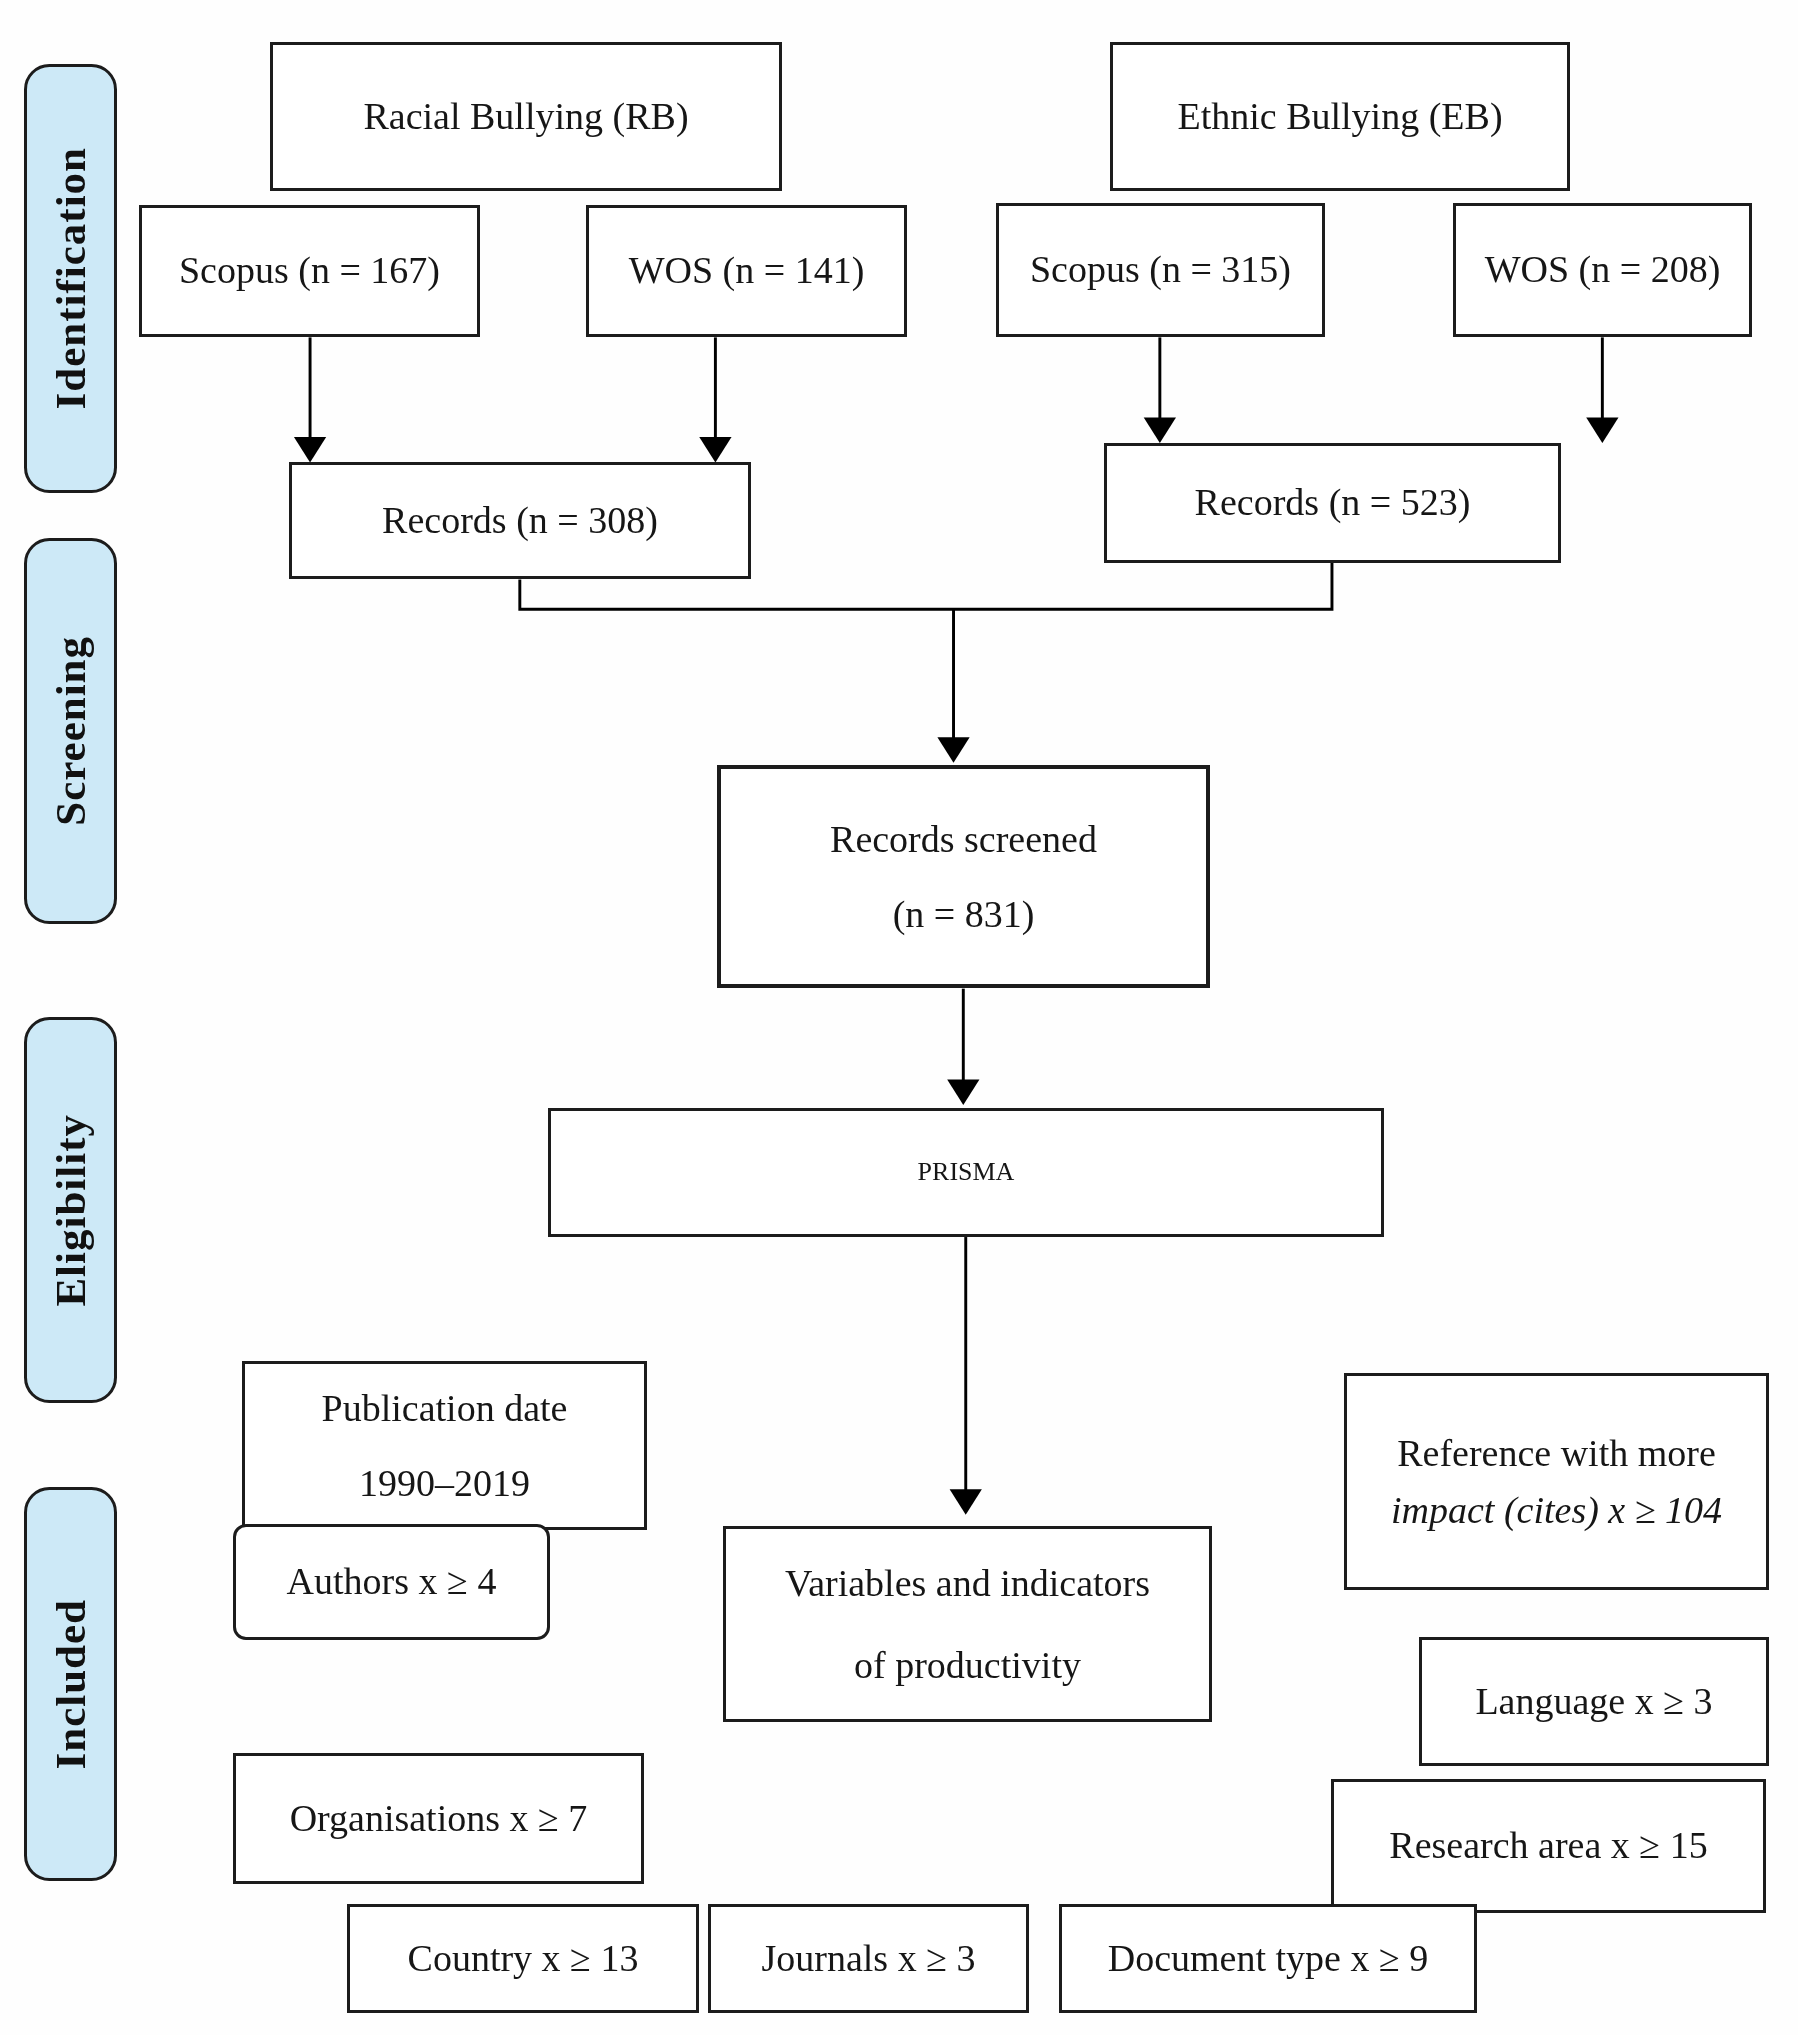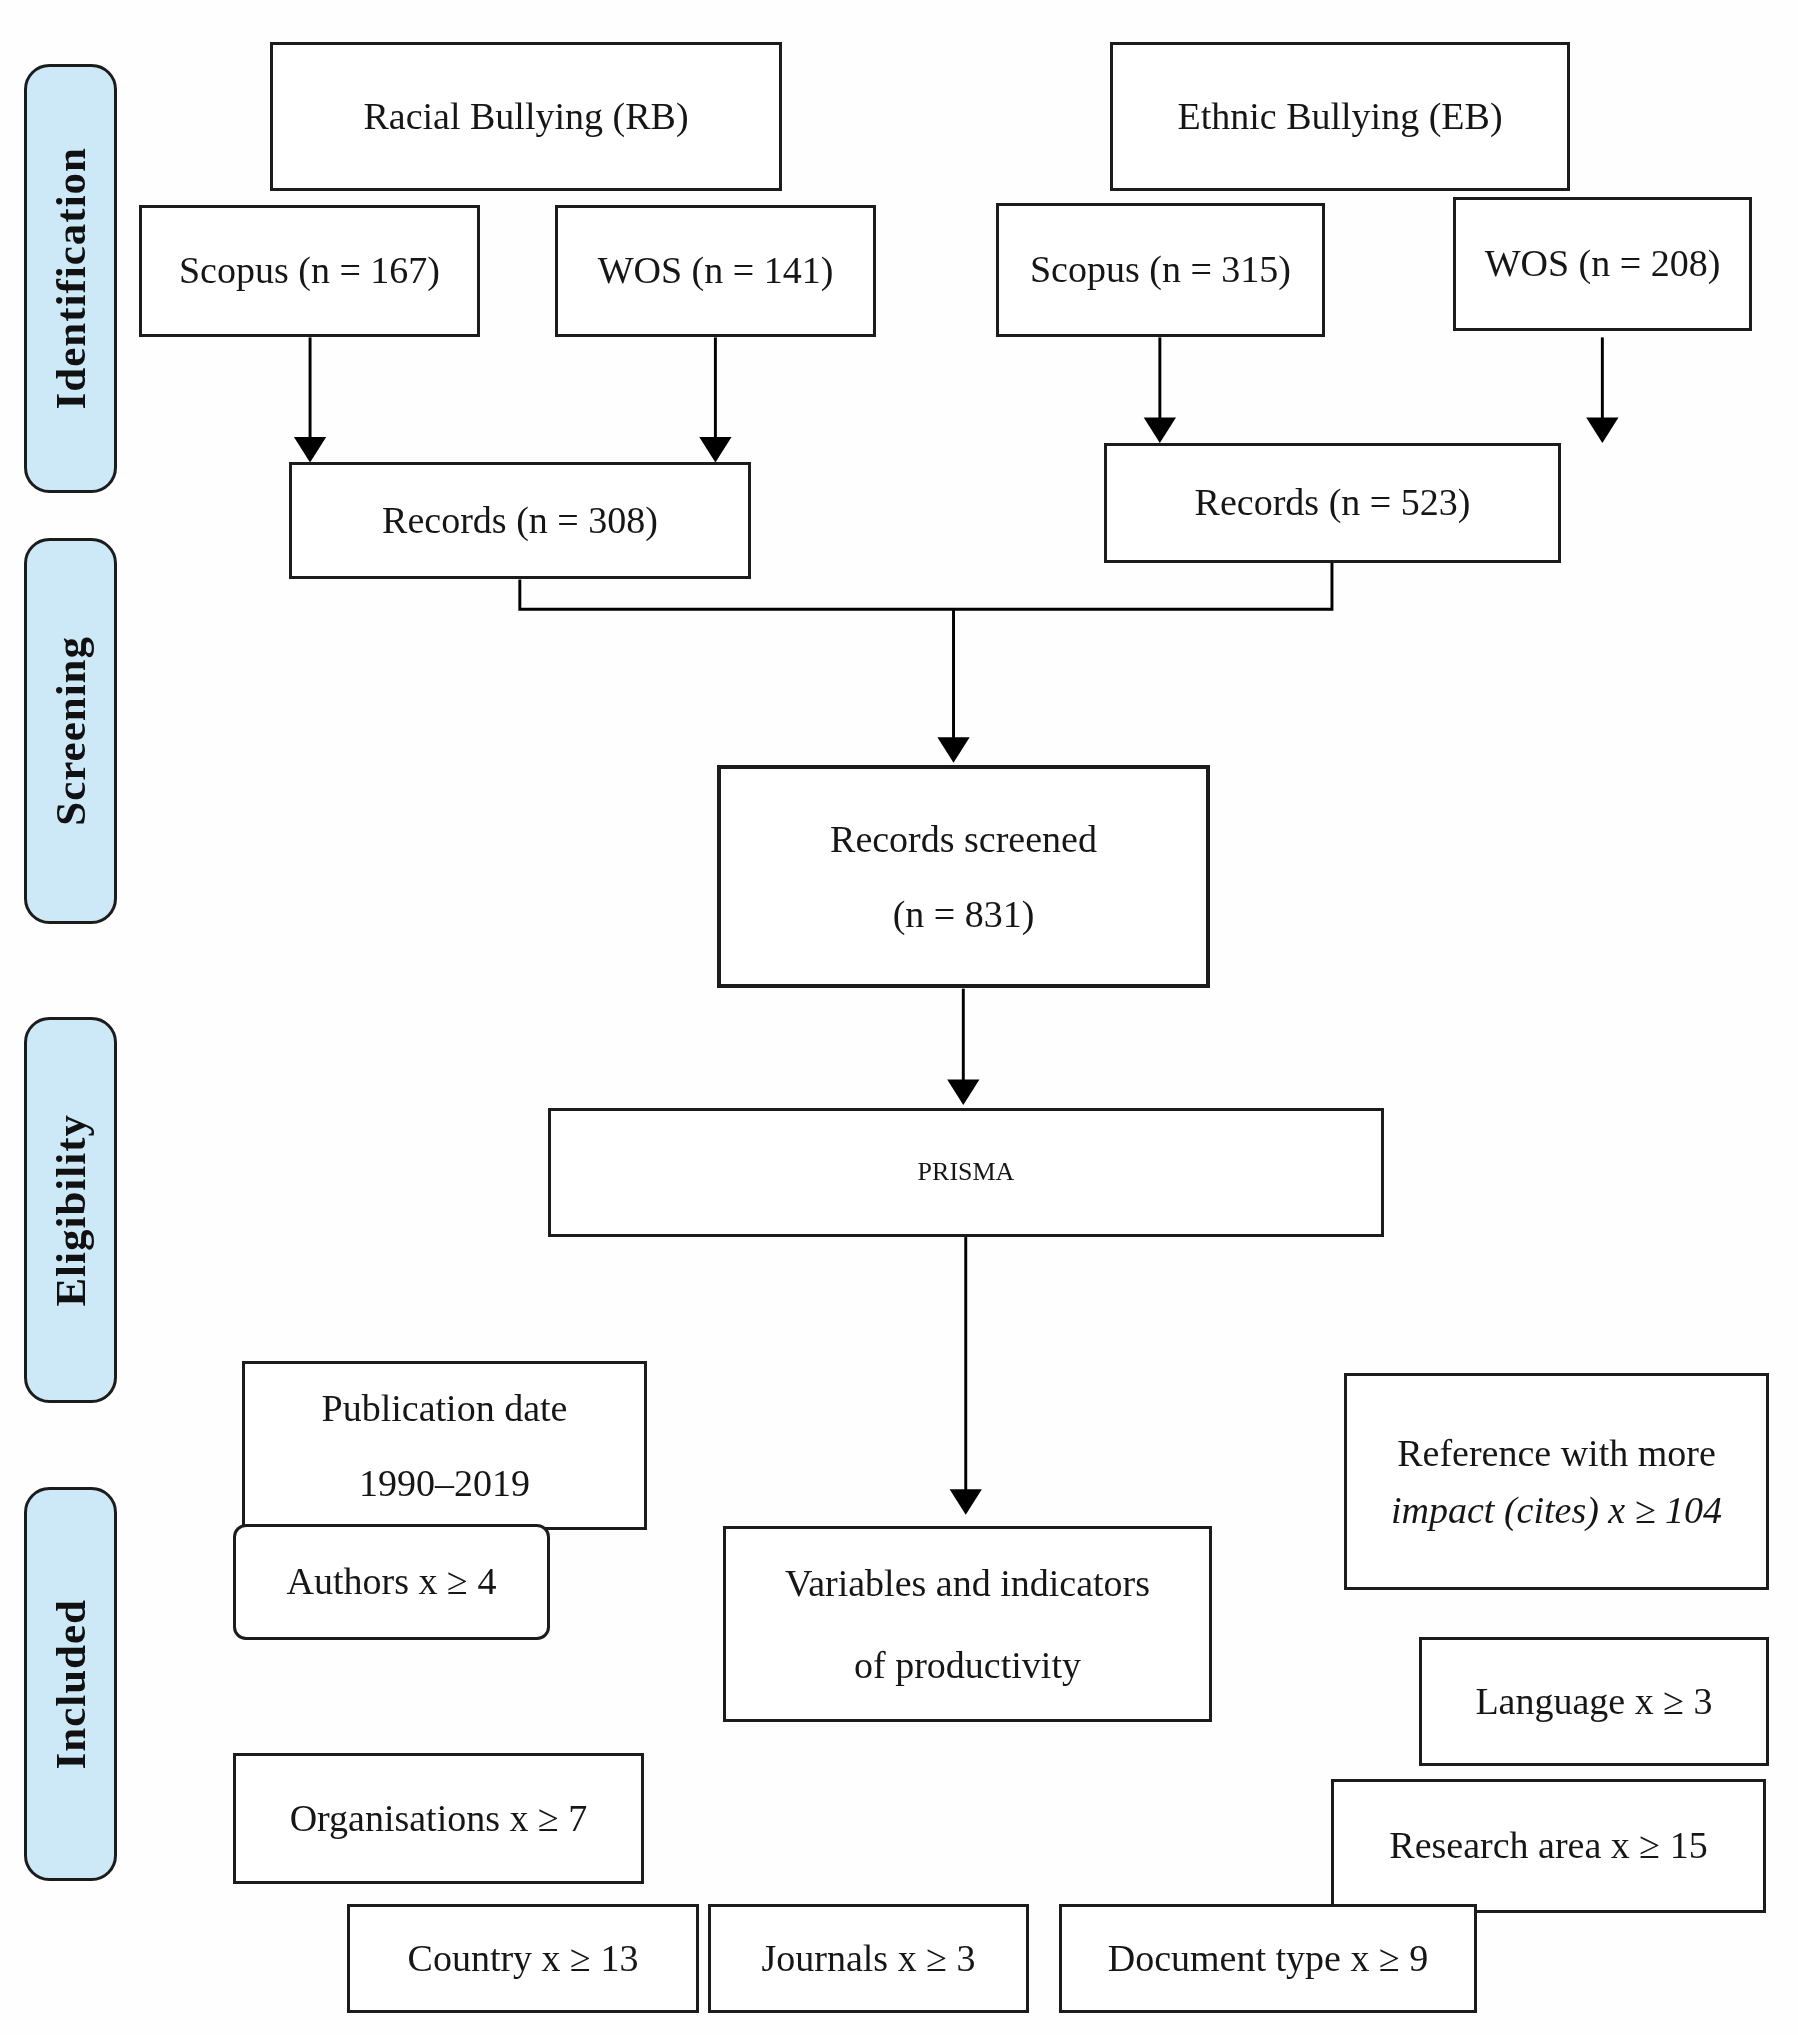--- a/index.html
+++ b/index.html
@@ -99,27 +99,27 @@
   <div class="box" style="left:270px;top:42px;width:512px;height:149px;">
     <span class="ln">Racial Bullying (RB)</span>
   </div>
   <div class="box" style="left:1110px;top:42px;width:460px;height:149px;">
     <span class="ln">Ethnic Bullying (EB)</span>
   </div>
 
   <div class="box" style="left:139px;top:205px;width:341px;height:132px;">
     <span class="ln">Scopus (n = 167)</span>
   </div>
-  <div class="box" style="left:555px;top:205px;width:321px;height:132px;">
+  <div class="box" style="left:586px;top:205px;width:321px;height:132px;">
     <span class="ln">WOS (n = 141)</span>
   </div>
   <div class="box" style="left:996px;top:203px;width:329px;height:134px;">
     <span class="ln">Scopus (n = 315)</span>
   </div>
-  <div class="box" style="left:1453px;top:197px;width:299px;height:134px;">
+  <div class="box" style="left:1453px;top:203px;width:299px;height:134px;">
     <span class="ln">WOS (n = 208)</span>
   </div>
 
   <div class="box" style="left:289px;top:462px;width:462px;height:117px;">
     <span class="ln">Records (n = 308)</span>
   </div>
   <div class="box" style="left:1104px;top:443px;width:457px;height:120px;">
     <span class="ln">Records (n = 523)</span>
   </div>
 

